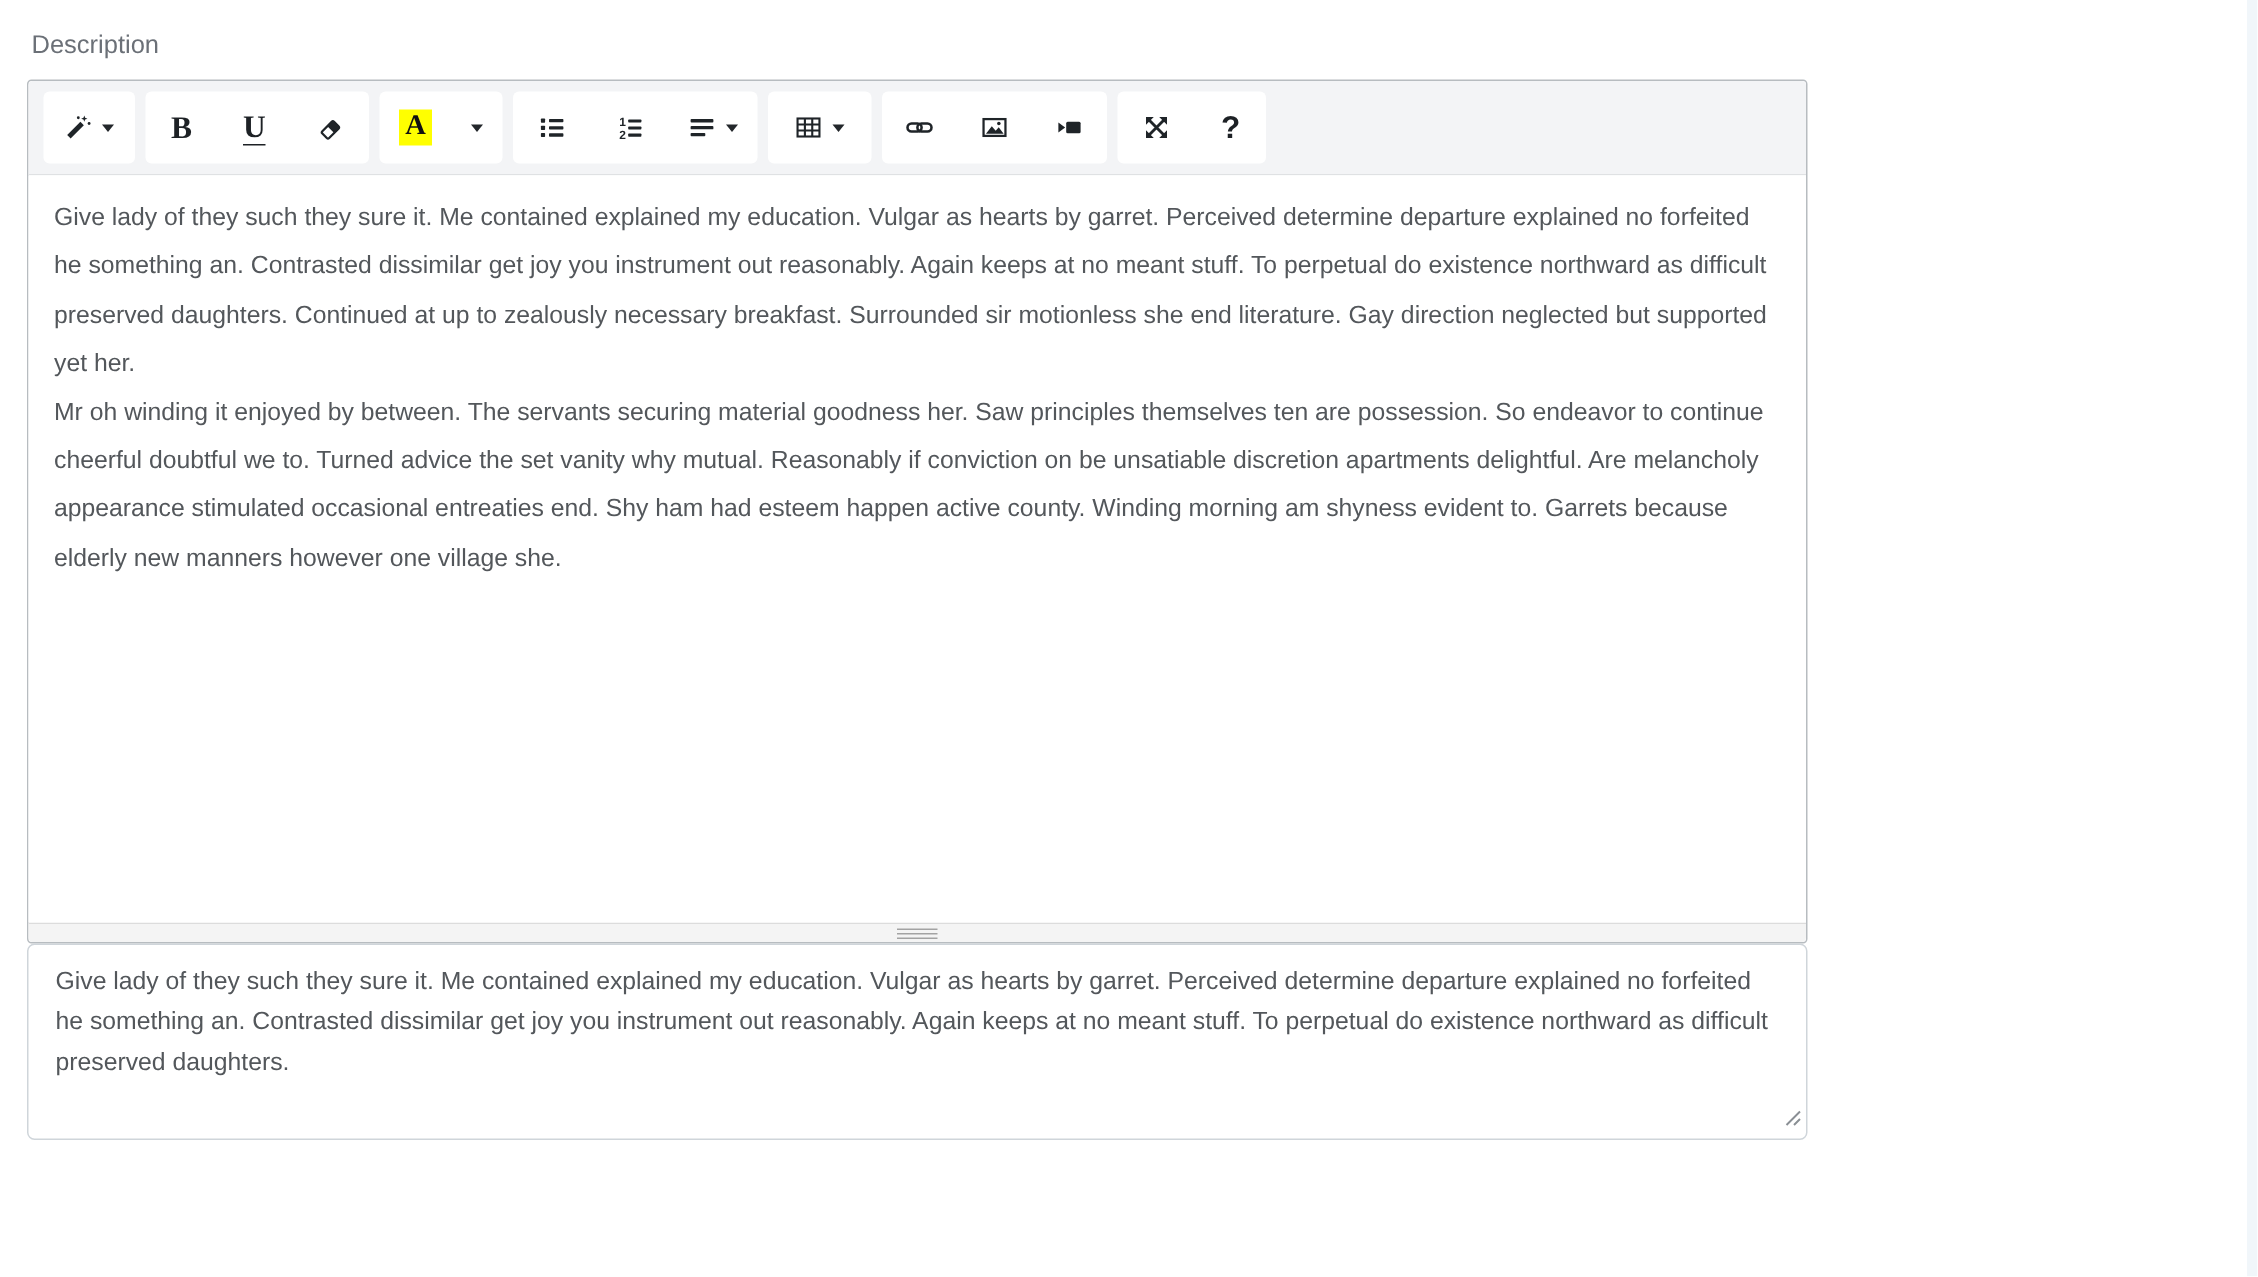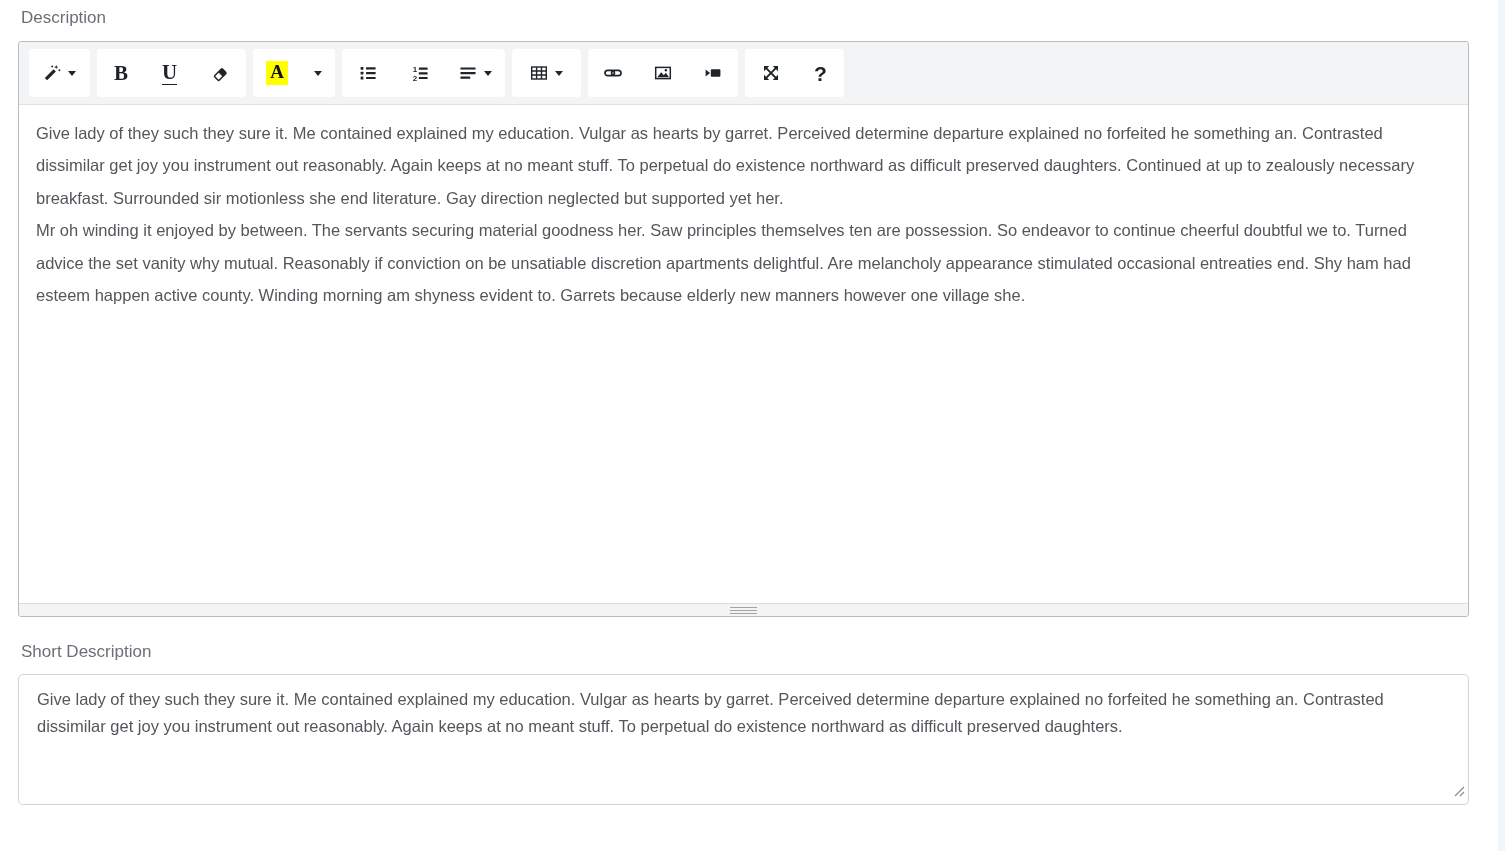--- a/index.html
+++ b/index.html
@@ -7,21 +7,21 @@
   body {
     width: 1505px; height: 851px; overflow: hidden;
     background: #ffffff;
     font-family: "Liberation Sans", sans-serif;
     position: relative;
   }
   .right-strip {
     position: absolute; top: 0; right: 0; width: 7px; height: 851px;
     background: #f1f6fa;
   }
-  .container { position: absolute; left: 18px; top: 4px; width: 1451px; }
+  .container { position: absolute; left: 18px; top: 16px; width: 1187px; }
 
   .field-label {
     font-size: 17px; line-height: 20px; color: #6b7077;
   }
   .label-description   { margin: 4px 0 13px 3px; }
   .label-short-desc    { margin: 25px 0 12px 3px; }
   .label-regular-price { margin: 26px 0 0 3px; }
 
   
   .note-editor {
@@ -278,21 +278,20 @@
     <div class="note-editable">
       <p>Give lady of they such they sure it. Me contained explained my education. Vulgar as hearts by garret. Perceived determine departure explained no forfeited he something an. Contrasted dissimilar get joy you instrument out reasonably. Again keeps at no meant stuff. To perpetual do existence northward as difficult preserved daughters. Continued at up to zealously necessary breakfast. Surrounded sir motionless she end literature. Gay direction neglected but supported yet her.</p>
       <p>Mr oh winding it enjoyed by between. The servants securing material goodness her. Saw principles themselves ten are possession. So endeavor to continue cheerful doubtful we to. Turned advice the set vanity why mutual. Reasonably if conviction on be unsatiable discretion apartments delightful. Are melancholy appearance stimulated occasional entreaties end. Shy ham had esteem happen active county. Winding morning am shyness evident to. Garrets because elderly new manners however one village she.</p>
     </div>
 
     <div class="note-statusbar">
       <div class="grip"></div>
     </div>
   </div>
 
-  <div class="field-label label-short-desc">Short Description</div>
 
   <div class="ta-wrap">
     <textarea class="short-desc" spellcheck="false" style="">Give lady of they such they sure it. Me contained explained my education. Vulgar as hearts by garret. Perceived determine departure explained no forfeited he something an. Contrasted dissimilar get joy you instrument out reasonably. Again keeps at no meant stuff. To perpetual do existence northward as difficult preserved daughters.</textarea>
     <span class="ta-grip">
       <svg width="12" height="12" viewBox="0 0 12 12">
         <path d="M11 2 L2 11 M11 7 L7 11" stroke="#8a8f94" stroke-width="1.3" fill="none"></path>
       </svg>
     </span>
   </div>
 

